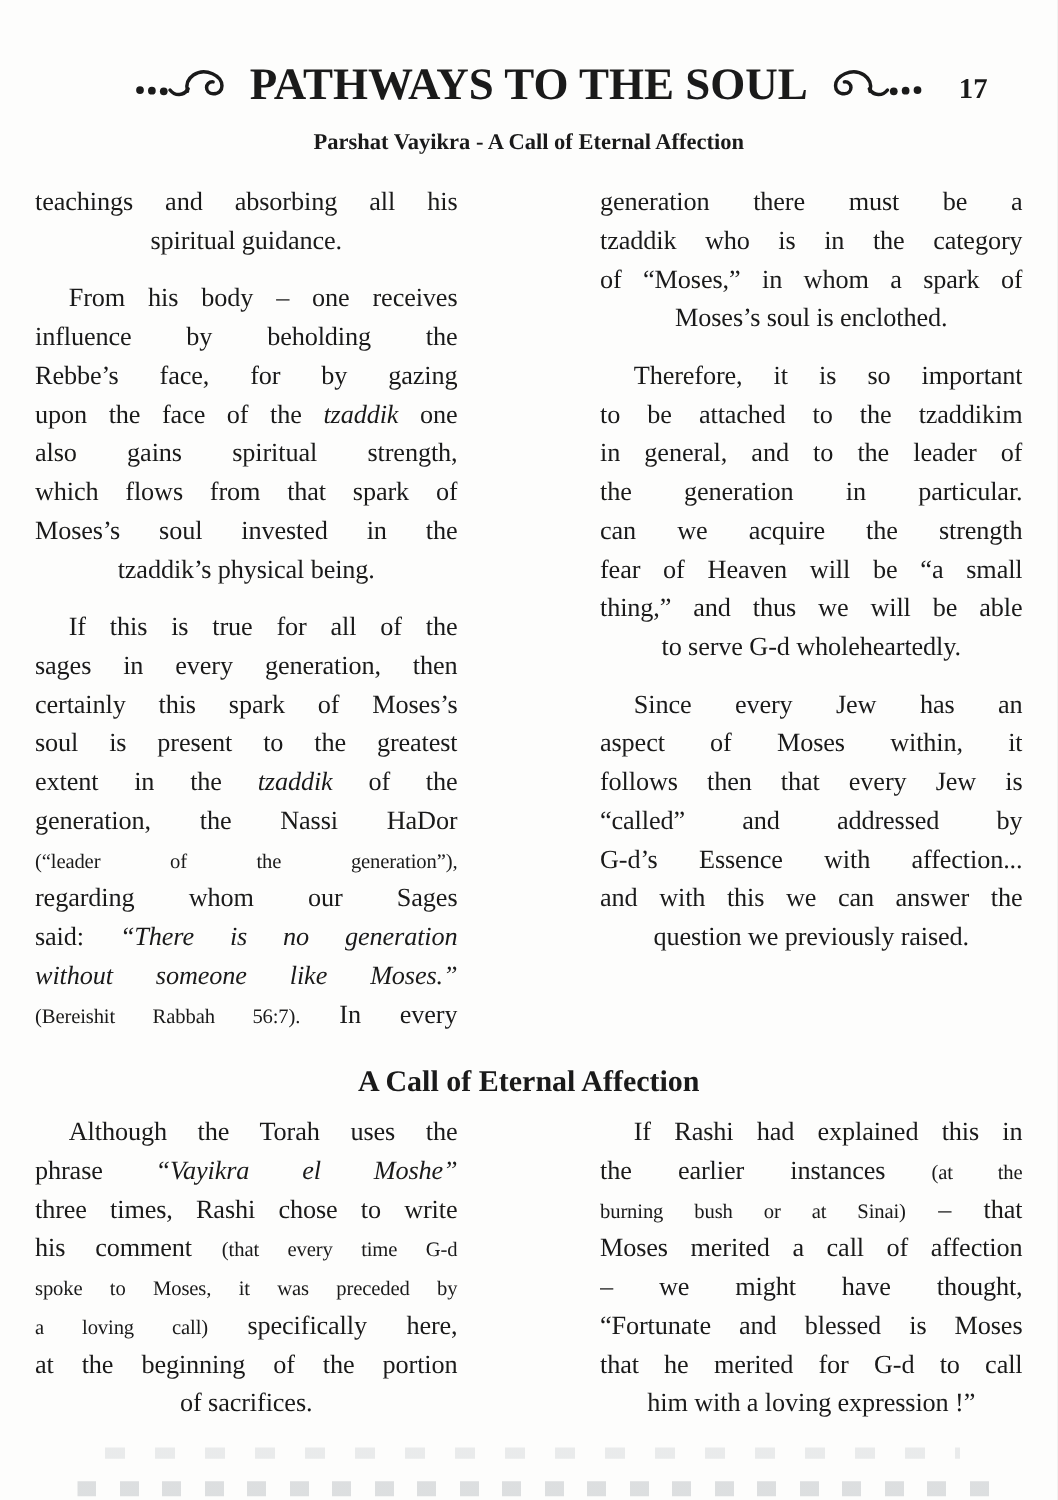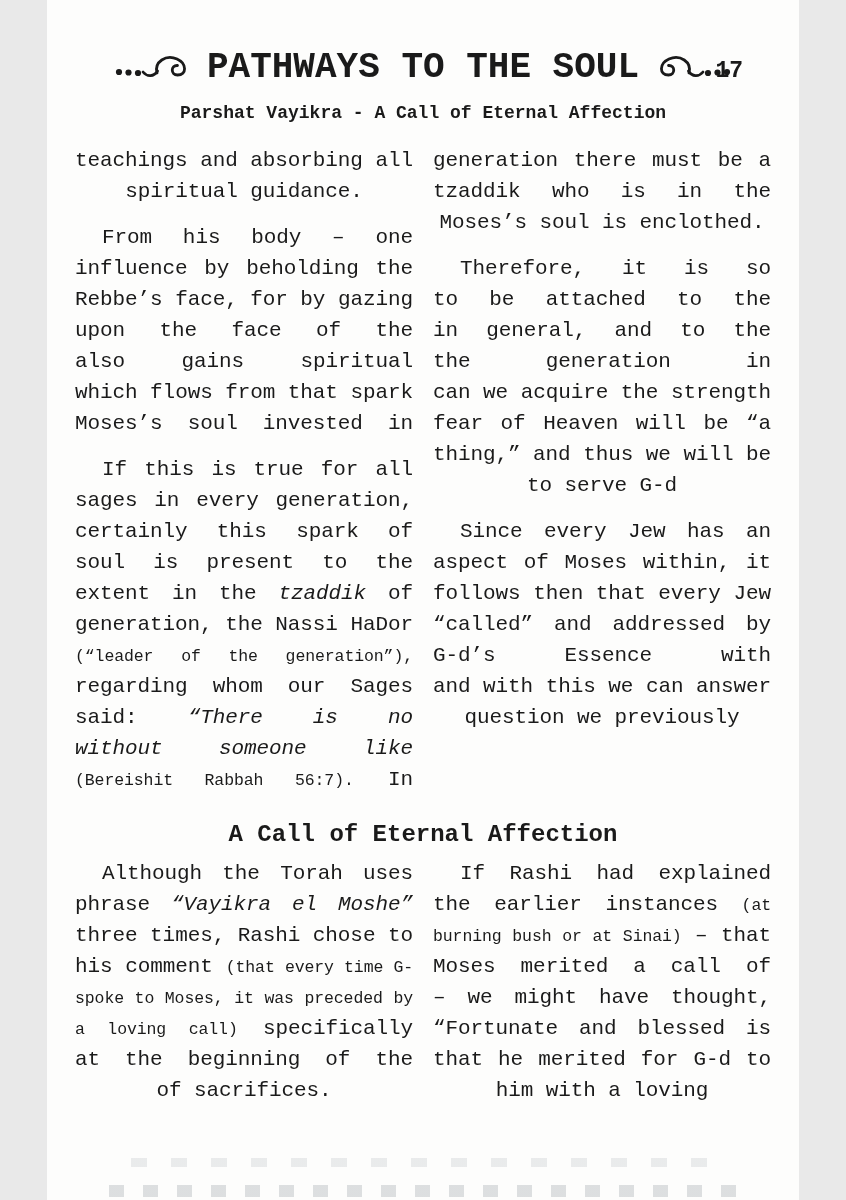--- a/index.html
+++ b/index.html
@@ -1,21 +1,21 @@
 <!DOCTYPE html>
 <html><head>
 <meta charset="utf-8">
 <style>
   html, body { margin: 0; padding: 0; background: #e9e9e9; }
   .page {
     position: relative;
-    width: 752px; height: 1200px;
+    width: 846px; height: 1200px;
     background: #fdfdfc;
     color: #1a1a1a;
-    font-family: Liberation Mono, monospace;
+    font-family: Liberation Serif, serif;
     overflow: hidden;
     margin: 0 auto;
   }
   header { position: relative; padding-top: 44px; text-align: center; }
   .title-row { display: flex; justify-content: center; align-items: center; gap: 9px; height: 46px; }
   .title { margin: 0; font-size: 36px; font-weight: bold; letter-spacing: 0px; white-space: nowrap; }
   .flourish { display: block; }
   .flourish.flip { transform: scaleX(-1); }
   .page-number { position: absolute; top: 58px; right: 56px; font-size: 23px; font-weight: bold; }
   .subtitle { margin: 13px 0 0 0; font-size: 18px; font-weight: bold; }
@@ -80,39 +80,41 @@
             <div class="ln c"><span>spiritual guidance.</span></div>
           </div>
           <div class="para">
             <div class="ln j ind"><span>From his body – one receives</span></div>
             <div class="ln j"><span>influence by beholding the</span></div>
             <div class="ln j"><span>Rebbe’s face, for by gazing</span></div>
             <div class="ln j"><span>upon the face of the </span><i>tzaddik</i><span> one</span></div>
             <div class="ln j"><span>also gains spiritual strength,</span></div>
             <div class="ln j"><span>which flows from that spark of</span></div>
             <div class="ln j"><span>Moses’s soul invested in the</span></div>
+            <div class="ln c"><span>tzaddik’s physical being.</span></div>
           </div>
           <div class="para">
             <div class="ln j ind"><span>If this is true for all of the</span></div>
             <div class="ln j"><span>sages in every generation, then</span></div>
             <div class="ln j"><span>certainly this spark of Moses’s</span></div>
             <div class="ln j"><span>soul is present to the greatest</span></div>
             <div class="ln j"><span>extent in the </span><i>tzaddik</i><span> of the</span></div>
             <div class="ln j"><span>generation, the Nassi HaDor</span></div>
             <div class="ln j"><span class="sm">(“leader of the generation”),</span></div>
             <div class="ln j"><span>regarding whom our Sages</span></div>
             <div class="ln j"><span>said: </span><i>“There is no generation</i></div>
             <div class="ln j"><i>without someone like Moses.”</i></div>
             <div class="ln j"><span class="sm">(Bereishit Rabbah 56:7).</span><span> In every</span></div>
           </div>
         </div>
       <div class="col">
           <div class="para">
             <div class="ln j"><span>generation there must be a</span></div>
             <div class="ln j"><span>tzaddik who is in the category</span></div>
+            <div class="ln j"><span>of “Moses,” in whom a spark of</span></div>
             <div class="ln c"><span>Moses’s soul is enclothed.</span></div>
           </div>
           <div class="para">
             <div class="ln j ind"><span>Therefore, it is so important</span></div>
             <div class="ln j"><span>to be attached to the tzaddikim</span></div>
             <div class="ln j"><span>in general, and to the leader of</span></div>
             <div class="ln j"><span>the generation in particular.</span></div>
             <div class="ln j"><span>can we acquire the strength</span></div>
             <div class="ln j"><span>fear of Heaven will be “a small</span></div>
             <div class="ln j"><span>thing,” and thus we will be able</span></div>

